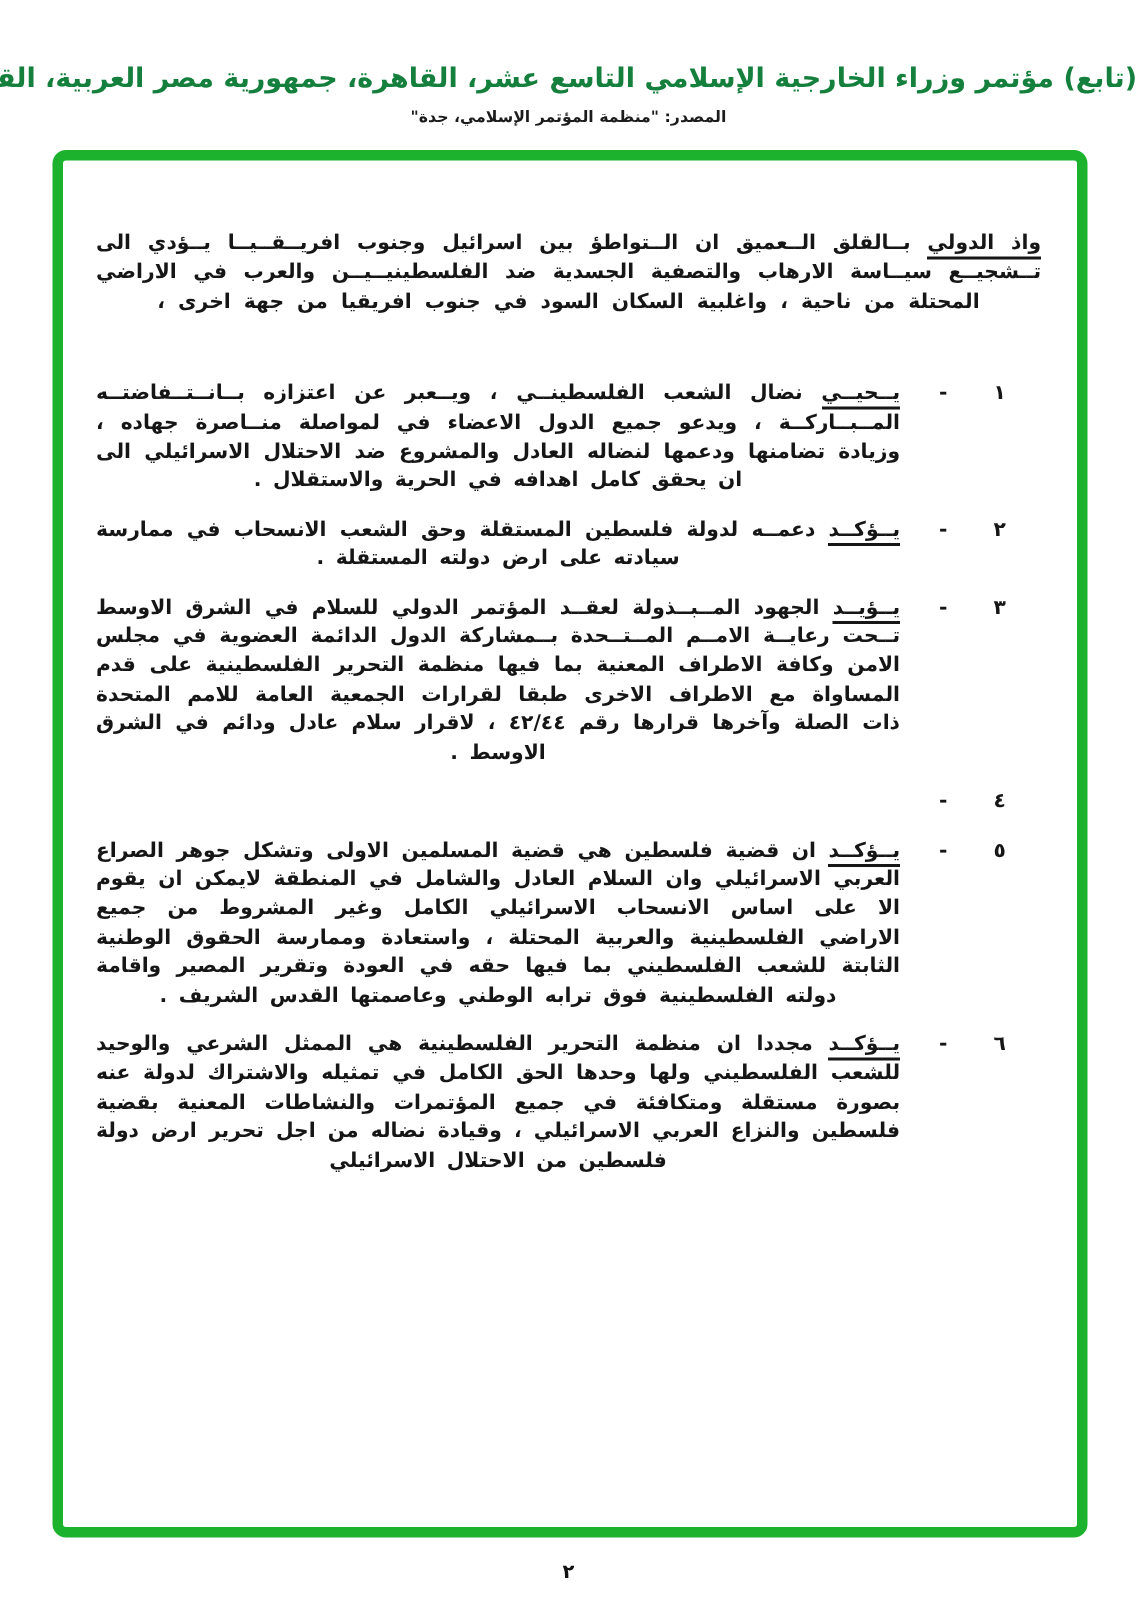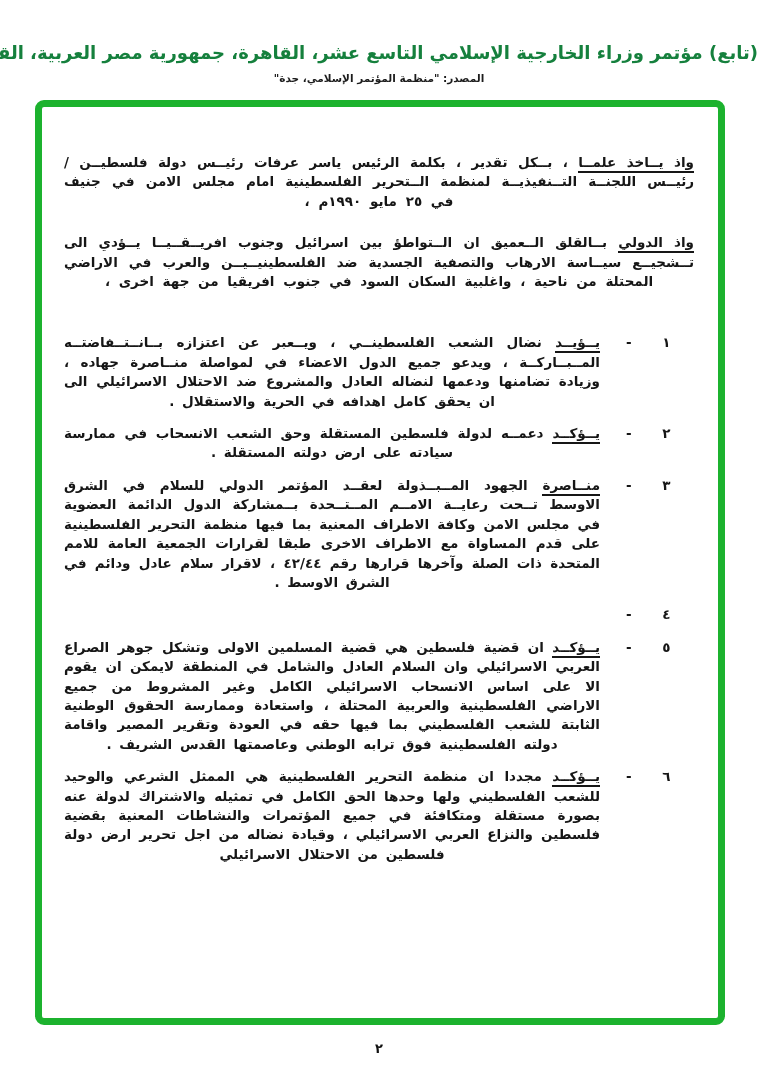--- a/index.html
+++ b/index.html
@@ -100,52 +100,48 @@
 
 <div class="page">
 
   <div class="doc-header">
     <div class="header-title">(تابع) مؤتمر وزراء الخارجية الإسلامي التاسع عشر، القاهرة، جمهورية مصر العربية، القرارات السياسية، القرار الرقم ١٩/٣-س</div>
     <div class="header-source">المصدر:  "منظمة المؤتمر الإسلامي، جدة"</div>
   </div>
 
   <div class="content-frame" style="border-color: rgb(28, 178, 46);">
 
-    <p class="para">
-      <span class="lead">واذ يــاخذ علمــا</span>
-      <span>، بــكل تقدير ، بكلمة الرئيس ياسر عرفات رئيــس دولة فلسطيــن / رئيــس اللجنــة التــنفيذيــة لمنظمة الــتحرير الفلسطينية امام مجلس الامن في جنيف في ٢٥ مايو ١٩٩٠م ،</span>
-    </p>
 
     <p class="para">
       <span class="lead">واذ الدولي</span>
       <span>بــالقلق الــعميق ان الــتواطؤ بين اسرائيل وجنوب افريــقــيــا يــؤدي الى تــشجيــع سيــاسة الارهاب والتصفية الجسدية ضد الفلسطينيــيــن والعرب في الاراضي المحتلة من ناحية ، واغلبية السكان السود في جنوب افريقيا من جهة اخرى ،</span>
     </p>
 
     <div class="items">
 
       <div class="item">
         <div class="item-num">١ -</div>
         <p class="item-body">
-          <span class="lead">يــؤيــد</span>
+          <span class="lead">يــحيــي</span>
           <span>نضال الشعب الفلسطينــي ، ويــعبر عن اعتزازه بــانــتــفاضتــه المــبــاركــة ، ويدعو جميع الدول الاعضاء في لمواصلة منــاصرة جهاده ، وزيادة تضامنها ودعمها لنضاله العادل والمشروع ضد الاحتلال الاسرائيلي الى ان يحقق كامل اهدافه في الحرية والاستقلال .</span>
         </p>
       </div>
 
       <div class="item">
         <div class="item-num">٢ -</div>
         <p class="item-body">
           <span class="lead">يــؤكــد</span>
           <span>دعمــه لدولة فلسطين المستقلة وحق الشعب الانسحاب في ممارسة سيادته على ارض دولته المستقلة .</span>
         </p>
       </div>
 
       <div class="item">
         <div class="item-num">٣ -</div>
         <p class="item-body">
-          <span class="lead">منــاصرة</span>
+          <span class="lead">يــؤيــد</span>
           <span>الجهود المــبــذولة لعقــد المؤتمر الدولي للسلام في الشرق الاوسط تــحت رعايــة الامــم المــتــحدة بــمشاركة الدول الدائمة العضوية في مجلس الامن وكافة الاطراف المعنية بما فيها منظمة التحرير الفلسطينية على قدم المساواة مع الاطراف الاخرى طبقا لقرارات الجمعية العامة للامم المتحدة ذات الصلة وآخرها قرارها رقم ٤٢/٤٤ ، لاقرار سلام عادل ودائم في الشرق الاوسط .</span>
         </p>
       </div>
 
       <div class="item">
         <div class="item-num">٤ -</div>
       </div>
 
       <div class="item">
         <div class="item-num">٥ -</div>

